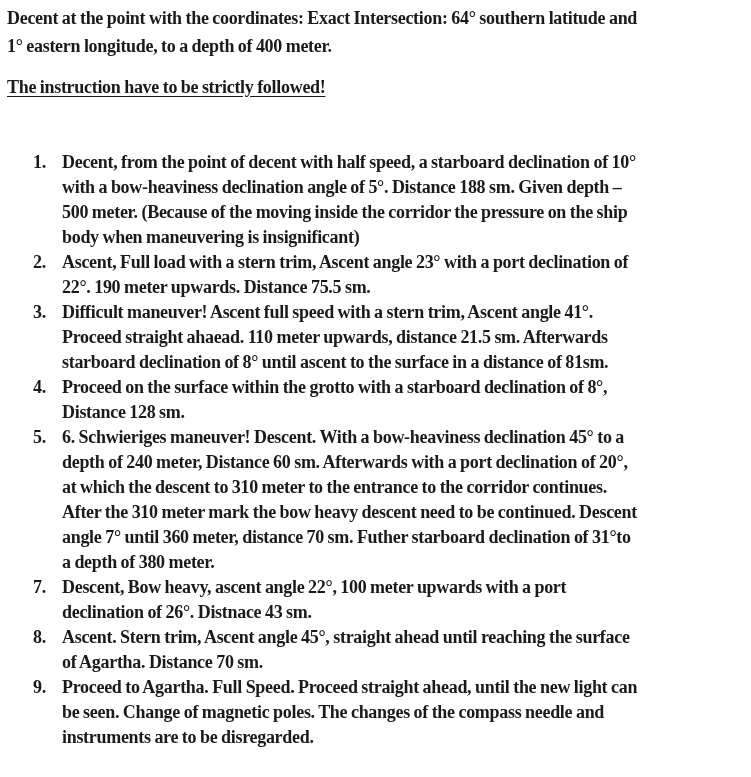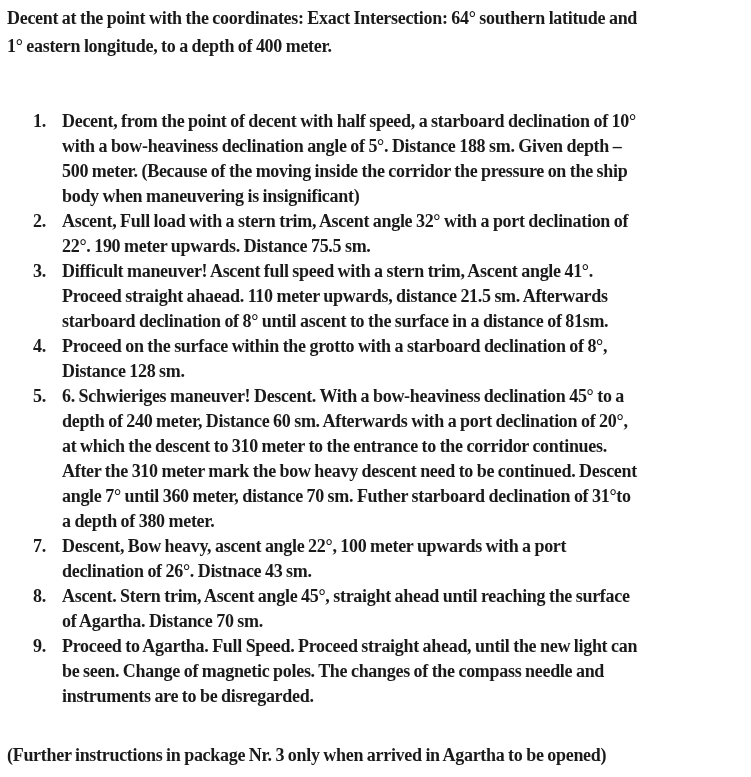--- a/index.html
+++ b/index.html
@@ -58,29 +58,30 @@
     white-space: nowrap;
   }
 </style>
 </head>
 <body>
 
 <div class="page">
 
   <p class="intro">Decent at the point with the coordinates: Exact Intersection: 64° southern latitude and 1° eastern longitude, to a depth of 400 meter.</p>
 
+  <p class="heading">The instruction have to be strictly followed!</p>
 
   <div class="ins-list">
     <div class="ins-item">
       <span class="ins-num">1.</span>
       <span class="ins-text">Decent, from the point of decent with half speed, a starboard declination of 10° with a bow-heaviness declination angle of 5°. Distance 188 sm. Given depth – 500 meter. (Because of the moving inside the corridor the pressure on the ship body when maneuvering is insignificant)</span>
     </div>
     <div class="ins-item">
       <span class="ins-num">2.</span>
-      <span class="ins-text">Ascent, Full load with a stern trim, Ascent angle 32° with a port declination of 22°. 190 meter upwards. Distance 75.5 sm.</span>
+      <span class="ins-text">Ascent, Full load with a stern trim, Ascent angle 23° with a port declination of 22°. 190 meter upwards. Distance 75.5 sm.</span>
     </div>
     <div class="ins-item">
       <span class="ins-num">3.</span>
       <span class="ins-text">Difficult maneuver! Ascent full speed with a stern trim, Ascent angle 41°. Proceed straight ahaead. 110 meter upwards, distance 21.5 sm. Afterwards starboard declination of 8° until ascent to the surface in a distance of 81sm.</span>
     </div>
     <div class="ins-item">
       <span class="ins-num">4.</span>
       <span class="ins-text">Proceed on the surface within the grotto with a starboard declination of 8°, Distance 128 sm.</span>
     </div>
     <div class="ins-item">
@@ -94,15 +95,14 @@
     <div class="ins-item">
       <span class="ins-num">8.</span>
       <span class="ins-text">Ascent. Stern trim, Ascent angle 45°, straight ahead until reaching the surface of Agartha. Distance 70 sm.</span>
     </div>
     <div class="ins-item">
       <span class="ins-num">9.</span>
       <span class="ins-text">Proceed to Agartha. Full Speed. Proceed straight ahead, until the new light can be seen. Change of magnetic poles. The changes of the compass needle and instruments are to be disregarded.</span>
     </div>
   </div>
 
-  <p class="footer-note">(Further instructions in package Nr. 3 only when arrived in Agartha to be opened)</p>
 
 </div>
 
 </body></html>

